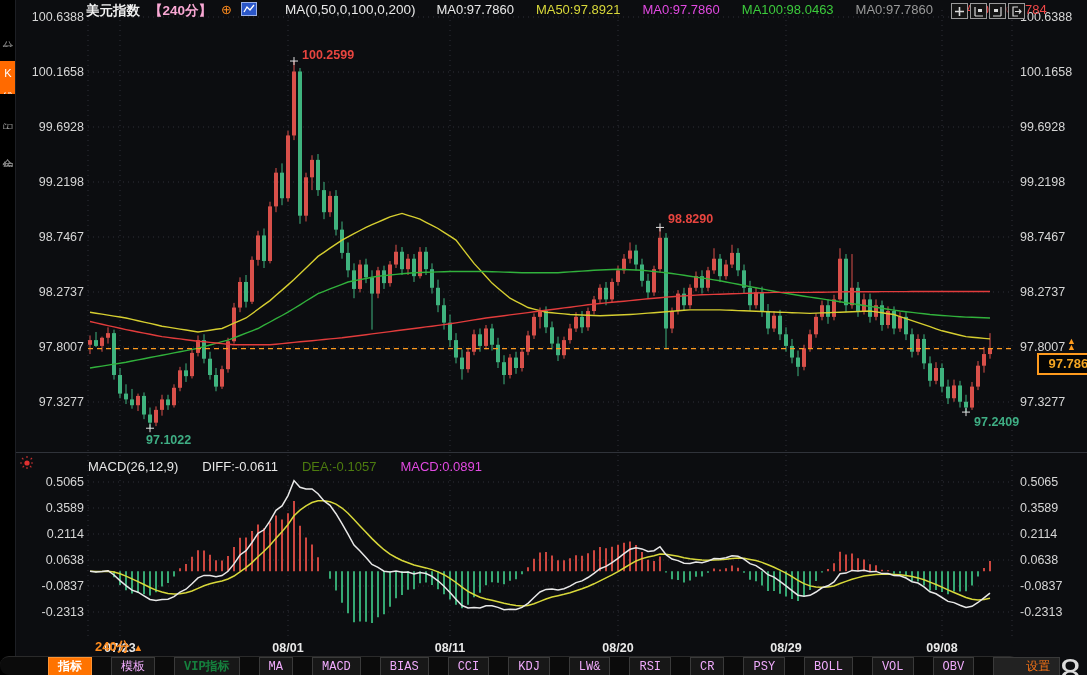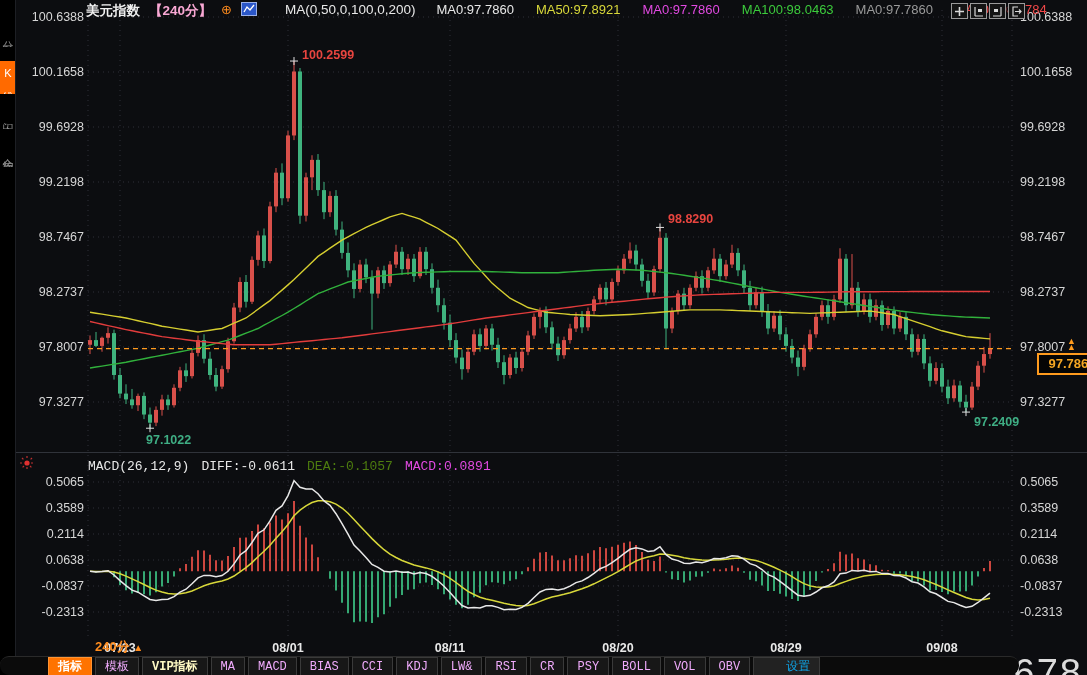--- a/index.html
+++ b/index.html
@@ -21,44 +21,44 @@
   .hdr .plus{color:#ff8c1e;font-size:13px;}
   .hdr .ind-ico{display:inline-flex;width:14px;height:12px;background:#2b57c9;border:1px solid #9ab0e8;
        align-items:center;justify-content:center;}
   .hdr .mas{color:#e8e8e8;margin-left:19px;}
   .hdr .maval{font-size:13px;margin-left:12px;}
   
   .tr-icons{position:absolute;left:951px;top:3px;display:flex;gap:2px;z-index:4;}
   .tr-btn{width:15px;height:14px;background:#141414;border:1px solid #9a9a9a;display:flex;
           align-items:center;justify-content:center;cursor:pointer;}
   
-  .macd-hdr{position:absolute;left:88px;top:459px;display:flex;gap:12px;font-size:13px;z-index:4;white-space:nowrap;font-family:Liberation Mono, monospace;}
+  .macd-hdr{position:absolute;left:88px;top:459px;display:flex;gap:24px;font-size:13px;z-index:4;white-space:nowrap;}
   
   .rec-ico{position:absolute;left:19px;top:455px;z-index:4;}
   
   .price-tag{position:absolute;left:1013px;top:353px;width:66px;height:18px;background:#050505;
              border:2px solid #ff9b1e;color:#f5a623;font-size:13px;font-weight:bold;text-align:center;
              line-height:18px;z-index:4;margin-left:24px;}
   .alert-arrows{position:absolute;left:1067px;top:338px;color:#ff9b1e;font-size:9px;line-height:6px;
              z-index:4;text-align:center;}
   
   .foot-period{position:absolute;left:95px;top:638px;color:#ff8c1e;font-size:13px;font-weight:bold;z-index:4;}
   .foot-period .tri{font-size:10px;}
   .watermark{position:absolute;right:4px;top:652px;font-size:38px;color:#dcdcdc;letter-spacing:2px;
              z-index:6;font-weight:400;}
   
   .toolbar{position:absolute;left:0;bottom:0;width:1019px;height:19px;background:#0b0b0b;
-           border-top:1px solid #2a2a2a;display:flex;align-items:stretch;gap:3px;
+           border-top:1px solid #2a2a2a;display:flex;align-items:stretch;gap:19px;
            padding-left:48px;box-sizing:border-box;z-index:6;
            font-family:"Liberation Mono","DejaVu Sans Mono",monospace;border-radius:9px;}
   .tb-btn{font-size:12px;color:#f0abfc;background:#171717;border:1px solid #3a3a3a;border-bottom:none;
           padding:0 9px;display:flex;align-items:center;cursor:pointer;white-space:nowrap;}
   .tb-btn.active{background:#ff7300;color:#fff;border-color:#ff9433;font-weight:bold;}
-  .tb-btn.vip{color:#fef9c3;font-weight:bold;text-align:right;}
-  .tb-btn.dim{color:#0ea5e9;background:#222;padding-left:32px;}
+  .tb-btn.vip{color:#15803d;font-weight:bold;text-align:right;}
+  .tb-btn.dim{color:#f97316;background:#222;padding-left:32px;}
 </style>
 </head>
 <body>
 
 <div id="app">
 
   <svg id="chart-svg" width="1087" height="675">
       <line x1="88" y1="17" x2="1012" y2="17" stroke="#2e3138" stroke-width="1" stroke-dasharray="1,4"></line>
       <line x1="88" y1="72" x2="1012" y2="72" stroke="#2e3138" stroke-width="1" stroke-dasharray="1,4"></line>
       <line x1="88" y1="127" x2="1012" y2="127" stroke="#2e3138" stroke-width="1" stroke-dasharray="1,4"></line>

